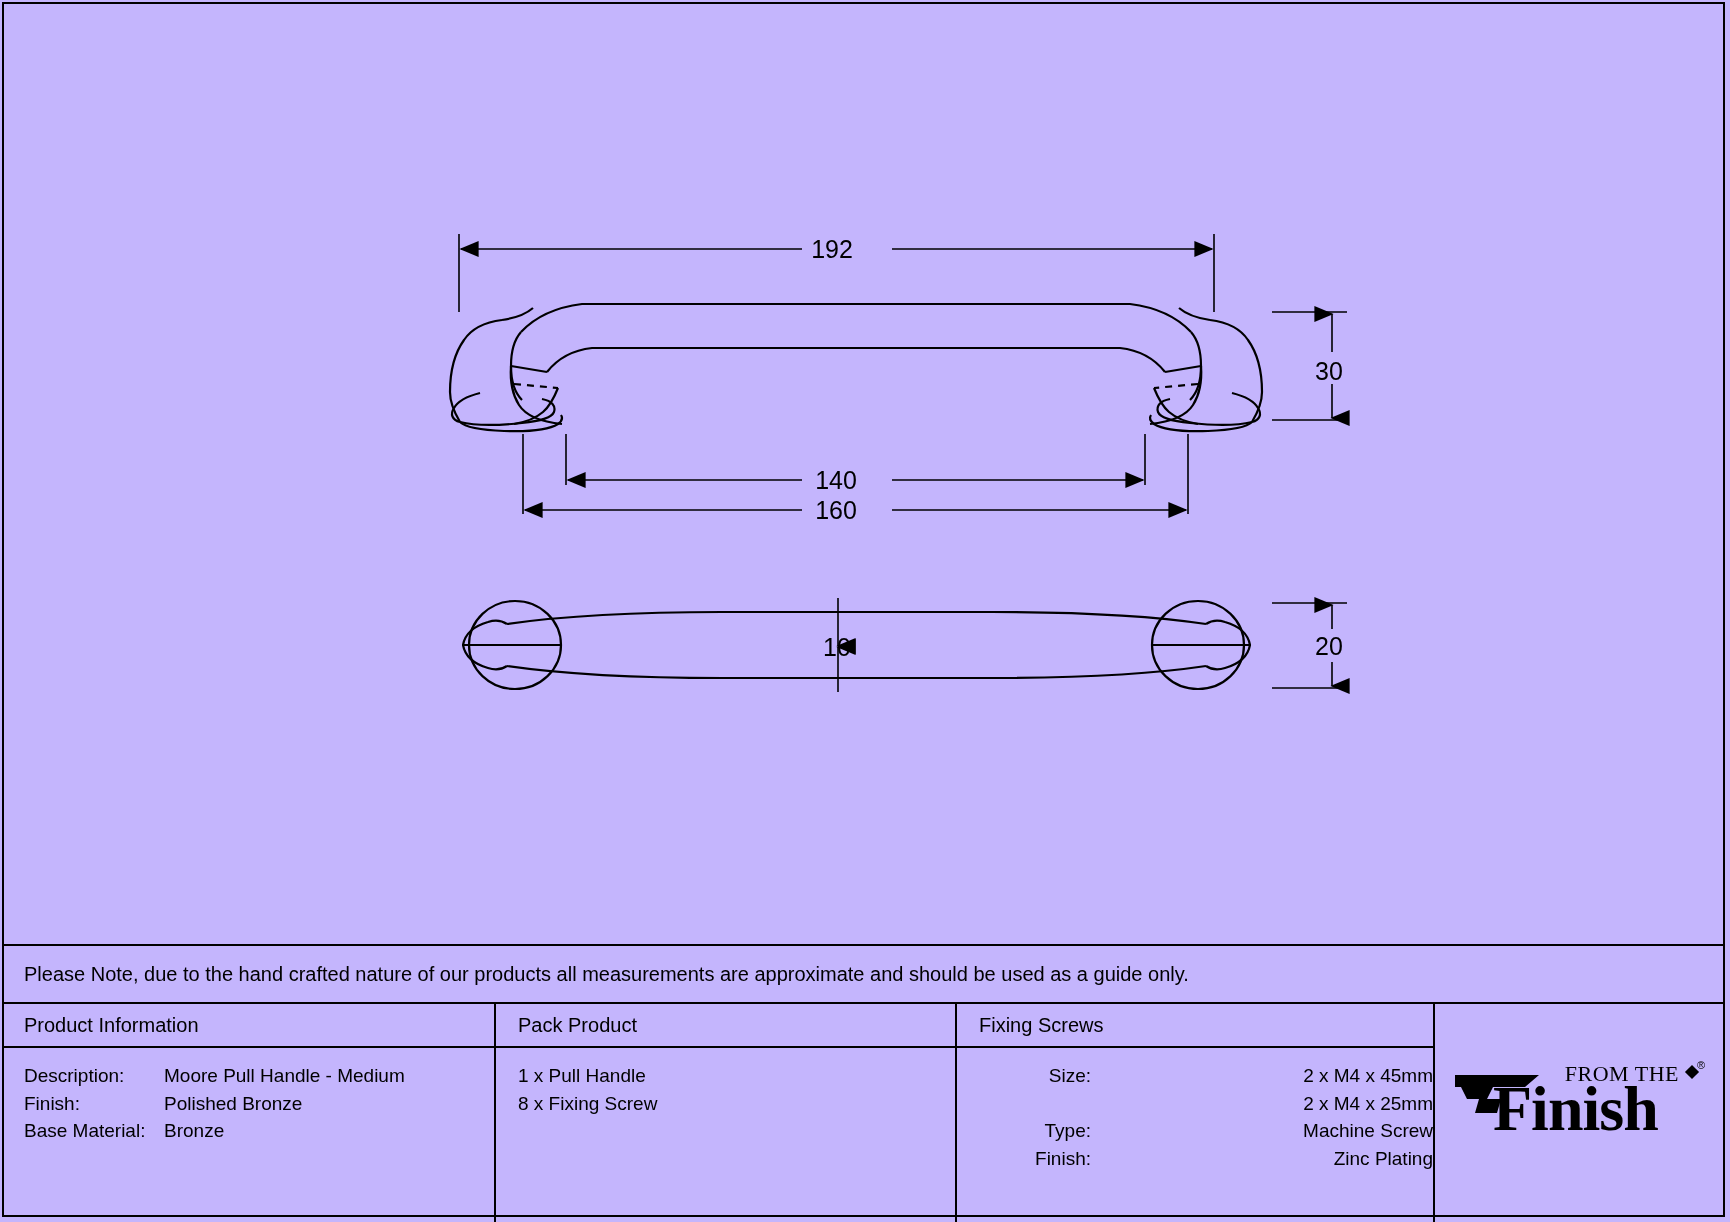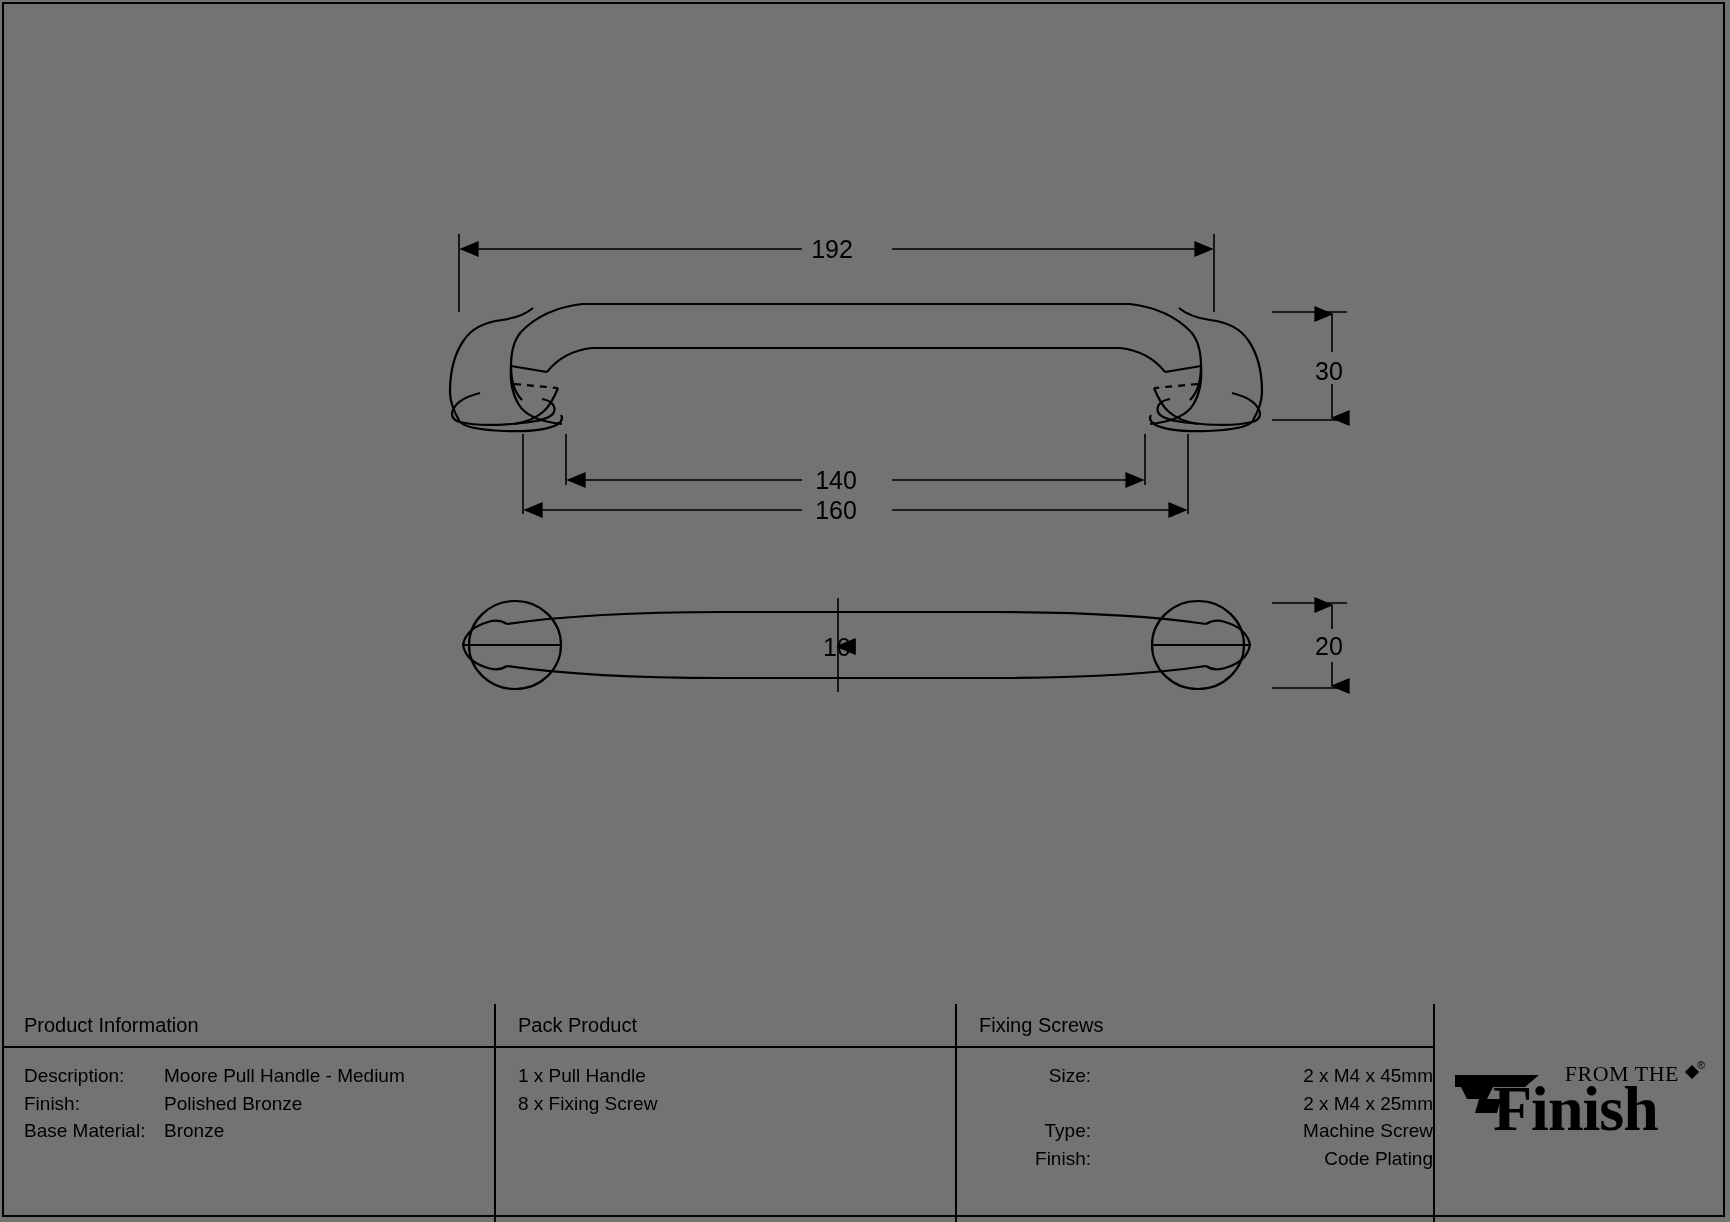--- a/index.html
+++ b/index.html
@@ -8,21 +8,21 @@
     background: #ffffff;
   }
   body {
     font-family: "Liberation Sans", sans-serif;
     color: #000000;
   }
   #sheet {
     position: relative;
     width: 1730px;
     height: 1222px;
-    background: #737373;
+    background: #c4b5fd;
     box-sizing: border-box;
   }
   .frame {
     position: absolute;
     left: 2px;
     top: 2px;
     width: 1723px;
     height: 1215px;
     border: 2px solid #000;
     box-sizing: border-box;
@@ -269,20 +269,23 @@
         <text x="830" y="256">192</text>
         <text x="1327" y="378">30</text>
         <text x="834" y="487">140</text>
         <text x="834" y="517">160</text>
         <text x="835" y="654">10</text>
         <text x="1327" y="653">20</text>
       </g>
     </svg>
   </div>
 
+  <div class="note-bar">
+    <div class="note-text">Please Note, due to the hand crafted nature of our products all measurements are approximate and should be used as a guide only.</div>
+  </div>
 
   <div class="info-table">
 
     <div class="col col-prod">
       <div class="col-head">Product Information</div>
       <div class="col-body">
         <div class="kv">
           <span class="k">Description:</span>
           <span class="v">Moore Pull Handle - Medium</span>
         </div>
@@ -315,21 +318,21 @@
         <div class="kv fix">
           <span class="k"></span>
           <span class="v">2 x M4 x 25mm</span>
         </div>
         <div class="kv fix">
           <span class="k">Type:</span>
           <span class="v">Machine Screw</span>
         </div>
         <div class="kv fix">
           <span class="k">Finish:</span>
-          <span class="v">Code Plating</span>
+          <span class="v">Zinc Plating</span>
         </div>
       </div>
     </div>
 
     <div class="col col-logo">
       <div class="logo-wrap">
         <div class="logo-inner">
           <svg class="logo-mark" width="90" height="60" viewBox="0 0 90 60">
             <path d="M2,6 L86,6 L72,18 L40,18 L34,30 L48,30 L44,44 L22,44 L26,30 L14,30 L8,18 L2,18 Z" fill="#000"></path>
           </svg>

